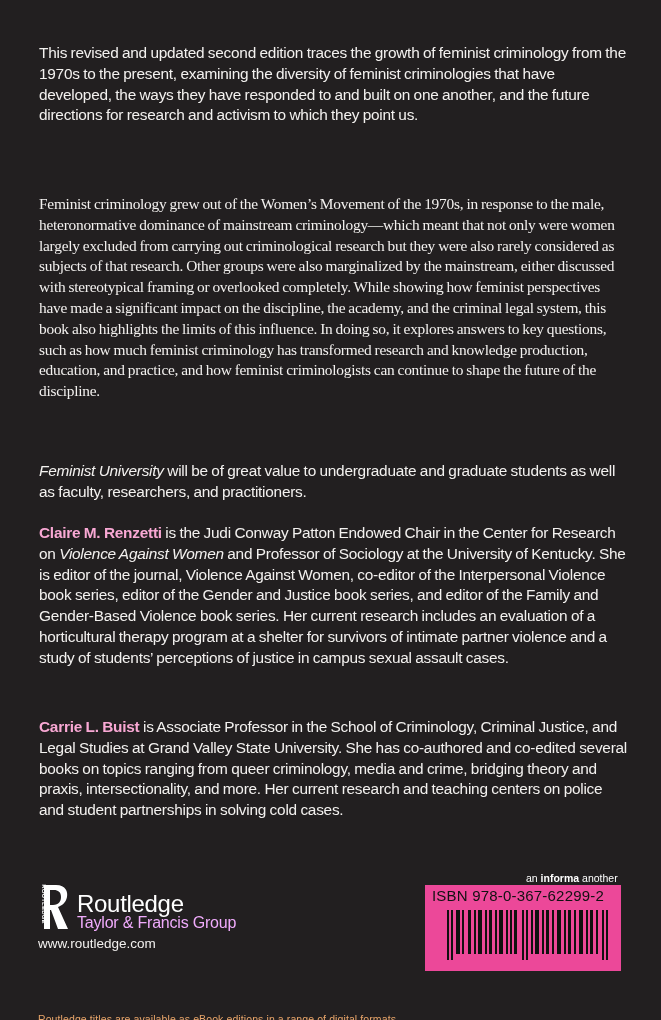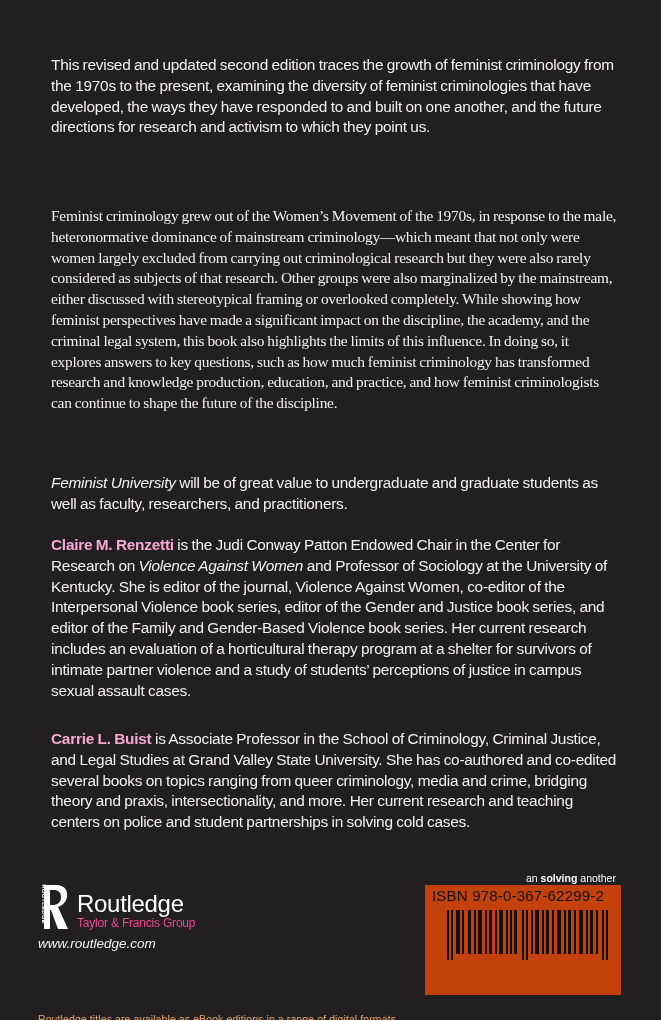--- a/index.html
+++ b/index.html
@@ -9,45 +9,45 @@
     color: #f3f1ef;
     font-family: "Liberation Sans", sans-serif;
     position: relative;
   }
   .text-block {
     position: absolute; left: 39px; width: 590px;
     font-size: 15.4px; line-height: 20.8px;
     letter-spacing: -0.25px;
     word-spacing: -0.5px;
   }
-  .text-block p { margin: 12px; }
+  .text-block p { margin: 0; }
   #p1 { top: 43px; }
   #p2 { top: 194px; font-family: Liberation Serif, serif; }
   #p3 { top: 461px; }
   #p4 { top: 523px; }
   #p5 { top: 717px; }
   .author { color: #f9a8d4; font-weight: bold; }
   em { font-style: italic; }
 
   .logo { position: absolute; left: 36px; top: 884px; display: flex; align-items: flex-end; }
   .logo-mark { width: 33px; height: 46px; position: relative; }
   .logo-vert {
     position: absolute; left: -15px; top: 17px; width: 46px; font-size: 6px; font-weight: bold;
     transform: rotate(90deg); color: #fff; letter-spacing: 0.2px; text-align: center;
   }
   .logo-text { margin-left: 8px; }
   .logo-name { font-size: 24px; line-height: 24px; color: #fff; letter-spacing: -0.3px; }
-  .logo-sub { font-size: 12px; line-height: 14px; color: #ec4899; letter-spacing: -0.2px; }
-  .website { position: absolute; left: 38px; top: 936px; font-size: 13.5px; color: #f3f1ef; font-style: italic; }
+  .logo-sub { font-size: 16px; line-height: 14px; color: #f0abfc; letter-spacing: -0.2px; }
+  .website { position: absolute; left: 38px; top: 936px; font-size: 13.5px; color: #f3f1ef; }
   .ebook-note { position: absolute; left: 38px; top: 969px; font-size: 10.5px; color: #e8a56a; letter-spacing: 0.1px; margin-top: 44px; }
 
   .informa { position: absolute; left: 526px; top: 872px; font-size: 10.5px; color: #fff; }
   .informa b { font-weight: bold; }
   .barcode-box {
-    position: absolute; left: 425px; top: 885px; width: 196px; height: 110px; background: #c2410c; color: #111;
+    position: absolute; left: 425px; top: 885px; width: 196px; height: 86px; background: #ec4899; color: #111;
   }
   .isbn-text { position: absolute; left: 7px; top: 2px; font-size: 15px; letter-spacing: 0.2px; }
   .bars { position: absolute; left: 22px; top: 25px; width: 162px; height: 50px; }
   .bar-digits { position: absolute; left: 6px; top: 70px; font-size: 19px; letter-spacing: 0.5px; background: transparent; }
 </style>
 </head>
 <body>
 
 <div class="text-block" id="p1">
   <p>This revised and updated second edition traces the growth of feminist criminology from the 1970s to the present, examining the diversity of feminist criminologies that have developed, the ways they have responded to and built on one another, and the future directions for research and activism to which they point us.</p>
@@ -78,21 +78,21 @@
   </div>
   <div class="logo-text">
     <div class="logo-name">Routledge</div>
     <div class="logo-sub">Taylor &amp; Francis Group</div>
   </div>
 </div>
 
 <div class="website">www.routledge.com</div>
 <div class="ebook-note">Routledge titles are available as eBook editions in a range of digital formats</div>
 
-<div class="informa"><span>an </span><b>solving</b><span> another</span></div>
+<div class="informa"><span>an </span><b>informa</b><span> another</span></div>
 
 <div class="barcode-box">
   <div class="isbn-text">ISBN 978-0-367-62299-2</div>
   <svg class="bars" viewBox="0 0 162 50" preserveAspectRatio="none">
     <g fill="#111">
       <rect x="0" y="0" width="2" height="50"></rect>
         <rect x="4" y="0" width="2" height="50"></rect>
       <rect x="9" y="0" width="4" height="44"></rect>
         <rect x="15" y="0" width="2" height="44"></rect>
       <rect x="21" y="0" width="3" height="44"></rect>

